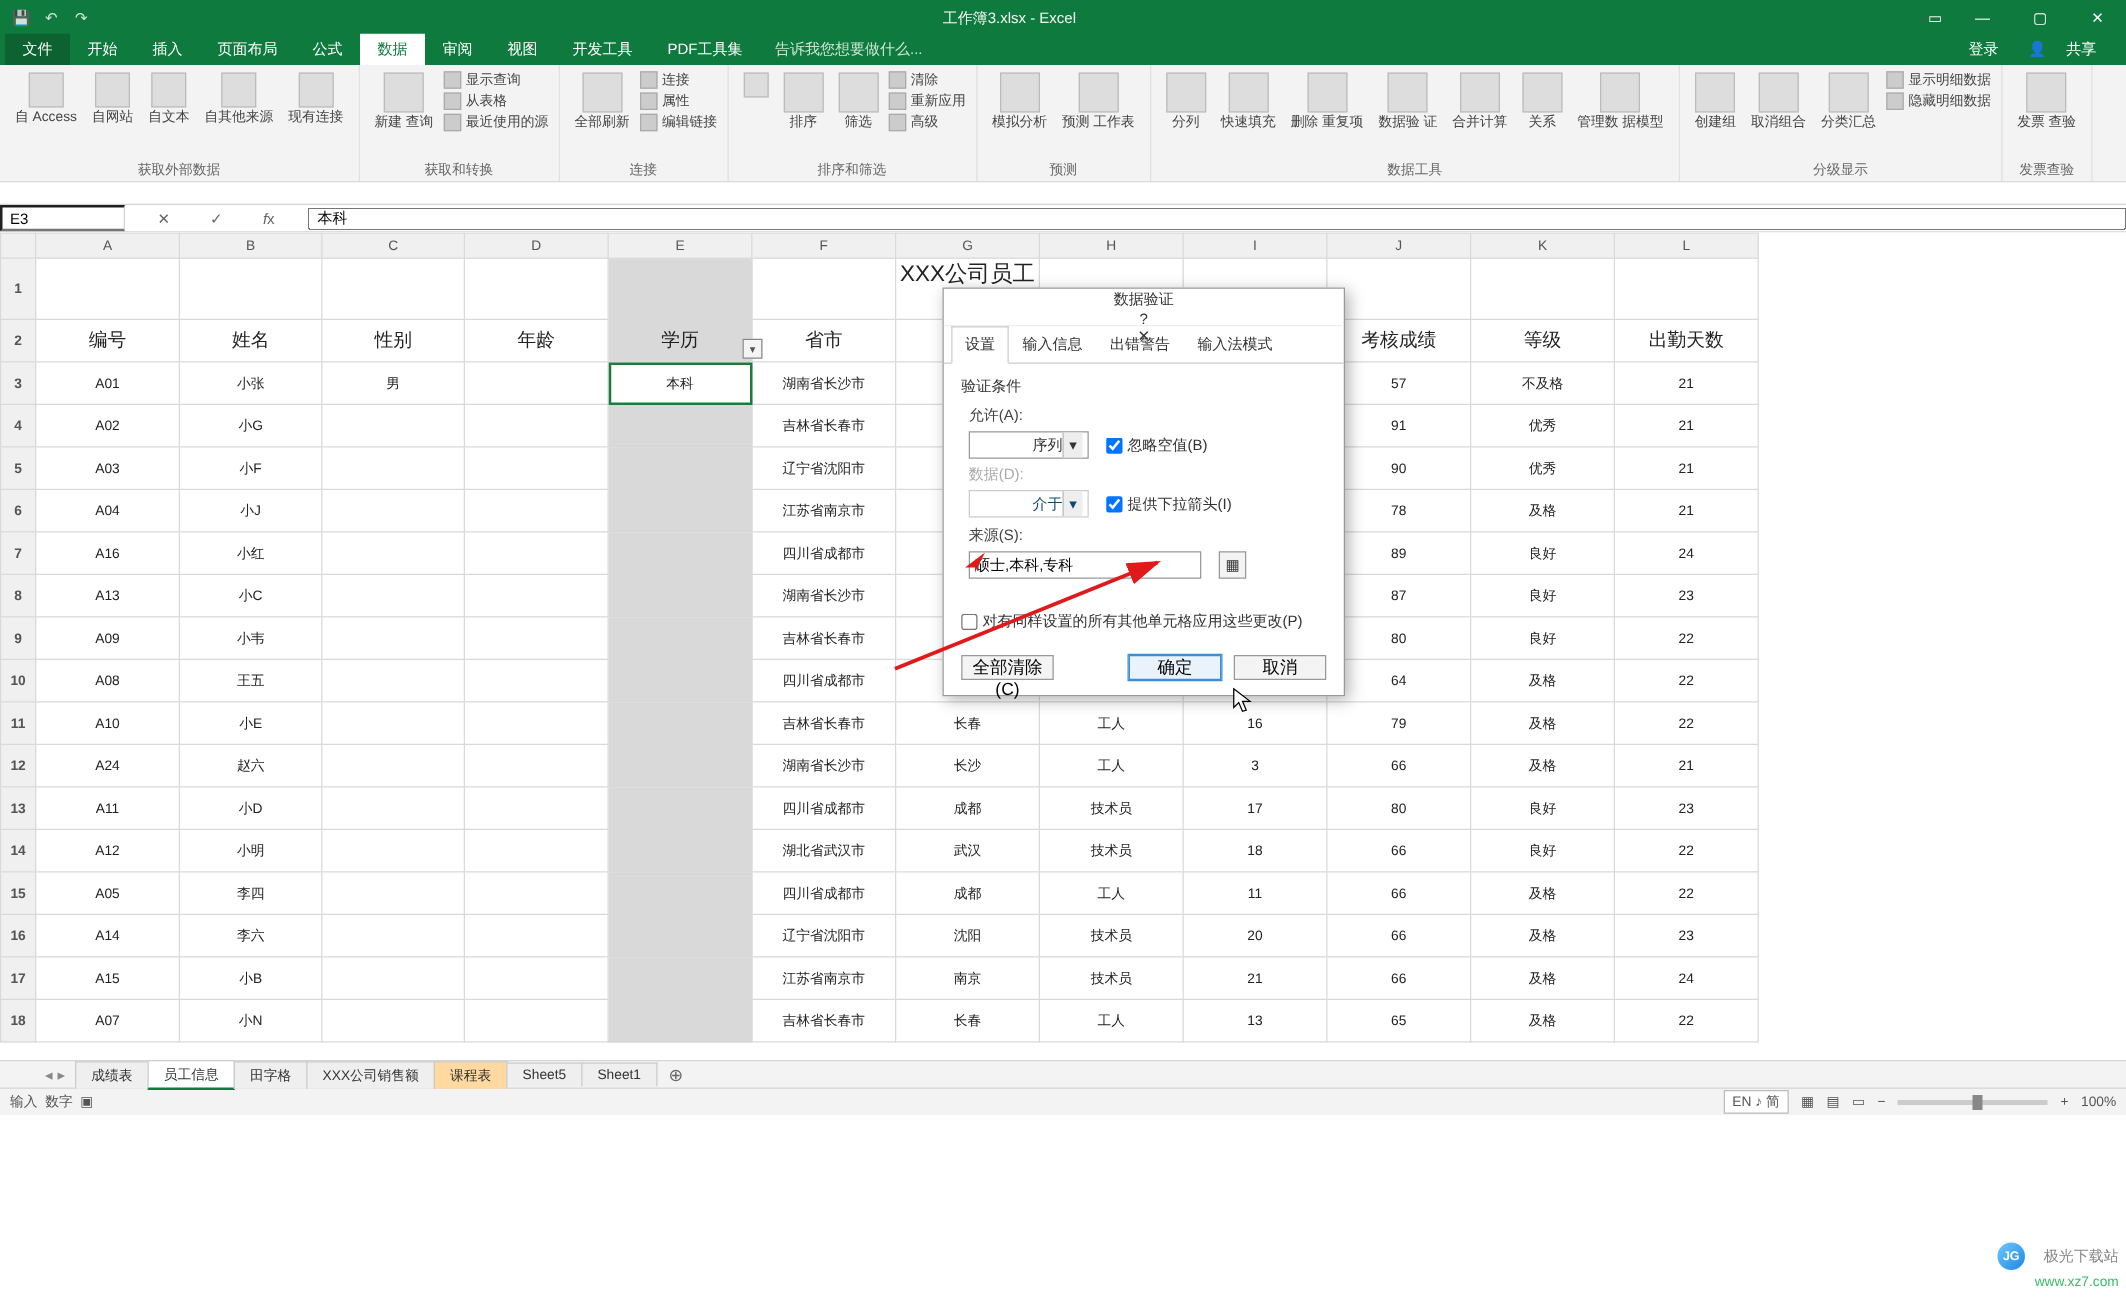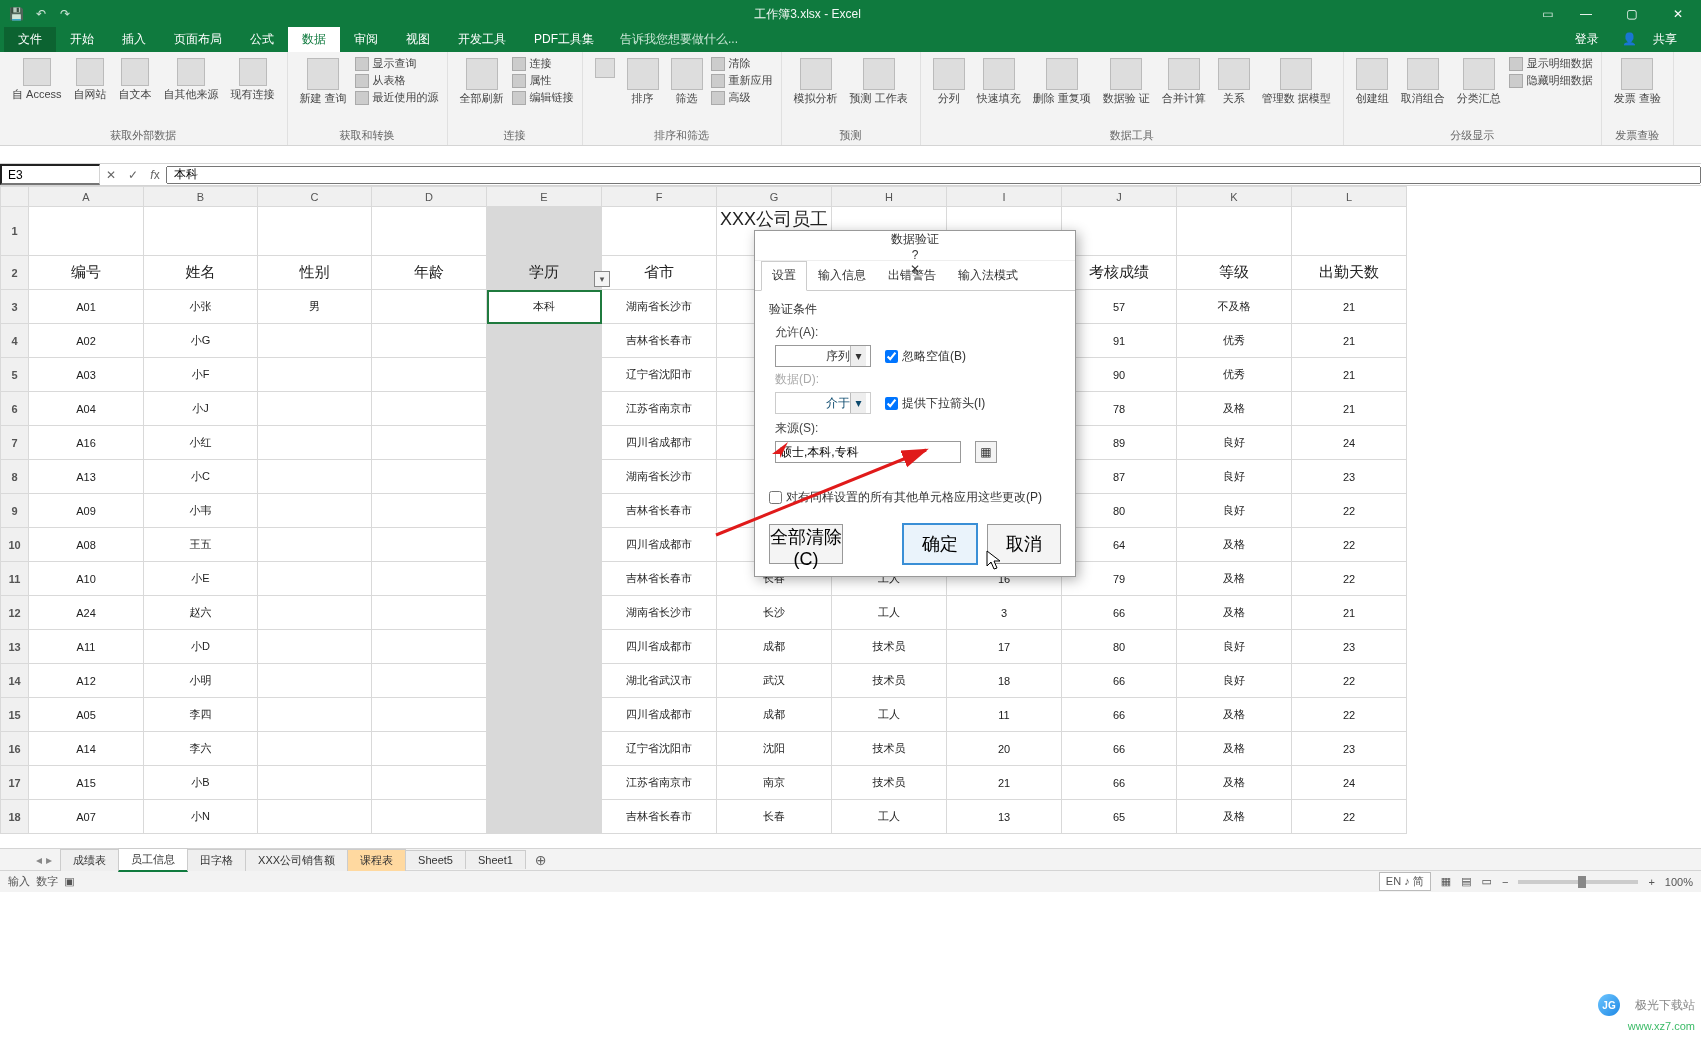--- a/index.html
+++ b/index.html
@@ -30,21 +30,21 @@
 .grp .lbl { text-align:center; font-size:11px; color:#666; padding-top:2px; }
 .btn { display:flex; flex-direction:column; align-items:center; gap:2px; padding:2px 4px; cursor:pointer; }
 .btn .ico { width:28px; height:28px; background:#ddd; border:1px solid #bbb; }
 .btn.big .ico { width:32px; height:32px; }
 .btn .t { font-size:11px; color:#444; text-align:center; line-height:12px; }
 .stack { display:flex; flex-direction:column; gap:2px; }
 .stack div { font-size:11px; color:#444; display:flex; align-items:center; gap:4px; cursor:pointer; }
 .stack .mini-ico { width:14px; height:14px; background:#ccc; border:1px solid #aaa; }
 
 
-.fbar-row { height:22px; border-bottom:1px solid #d4d4d4; display:flex; align-items:center; background:#fff; }
+.fbar-row { height:22px; border-bottom:1px solid #d4d4d4; display:flex; align-items:center; background:#fff;gap:20px; }
 .namebox { width:100px; border-right:1px solid #d4d4d4; padding:0 6px; font-size:12px; height:100%; display:flex; align-items:center; }
 .fx-btn { width:22px; text-align:center; color:#666; cursor:pointer; }
 .fbar { flex:1; padding:0 6px; font-size:12px; }
 
 
 .grid-wrap { position:relative; height:662px; overflow:hidden; background:#fff; }
 table.grid { border-collapse:collapse; table-layout:fixed; }
 .grid th, .grid td { border:1px solid #d9d9d9; font-size:11px; }
 .corner { width:28px; height:20px; background:#f0f0f0; border:1px solid #ccc; }
 .colh { background:#f0f0f0; text-align:center; color:#555; font-weight:normal; height:20px; }
@@ -84,21 +84,21 @@
 .dlg-row { display:flex; align-items:center; gap:14px; margin:4px 0; }
 .dlg-label { font-size:12px; color:#444; }
 .sel { width:96px; height:22px; border:1px solid #999; background:#fff; padding:0 4px; font-size:12px; display:flex; align-items:center; justify-content:flex-end; }
 .sel .ar { width:16px; text-align:center; background:#eee; border-left:1px solid #bbb; height:100%; display:flex; align-items:center; justify-content:center; }
 .sel.disabled { color:#0c4a6e; border-color:#ccc; }
 .chk { display:flex; align-items:center; gap:4px; font-size:12px; }
 .chk input { width:13px; height:13px; }
 .src-input { width:186px; height:22px; border:1px solid #999; padding:0 4px; font-size:12px; }
 .src-btn { width:22px; height:22px; border:1px solid #999; background:#f4f4f4; display:flex; align-items:center; justify-content:center; cursor:pointer; }
 .dlg-foot { display:flex; justify-content:space-between; padding:8px 14px 12px 14px; }
-.dlg-btn { width:74px; height:40px; border:1px solid #999; background:#f4f4f4; cursor:pointer; font-size:18px; }
+.dlg-btn { width:74px; height:20px; border:1px solid #999; background:#f4f4f4; cursor:pointer; font-size:14px; }
 .dlg-btn.primary { border:1px solid #3a8fd6; background:#eaf3fb; outline:1px solid #3a8fd6; }
 
 
 .arrow { position:absolute; pointer-events:none; }
 
 
 .wm { position:absolute; right:6px; bottom:26px; font-size:12px; color:#888; display:flex; align-items:center; gap:15px; }
 .wm .logo { width:22px; height:22px; border-radius:50%; background:linear-gradient(135deg,#6ec6ff,#1e88e5); display:flex; align-items:center; justify-content:center; color:#fff; font-weight:bold; font-size:10px; }
 .wm2 { position:absolute; right:6px; bottom:10px; font-size:11px; color:#3bbb67; }
 

